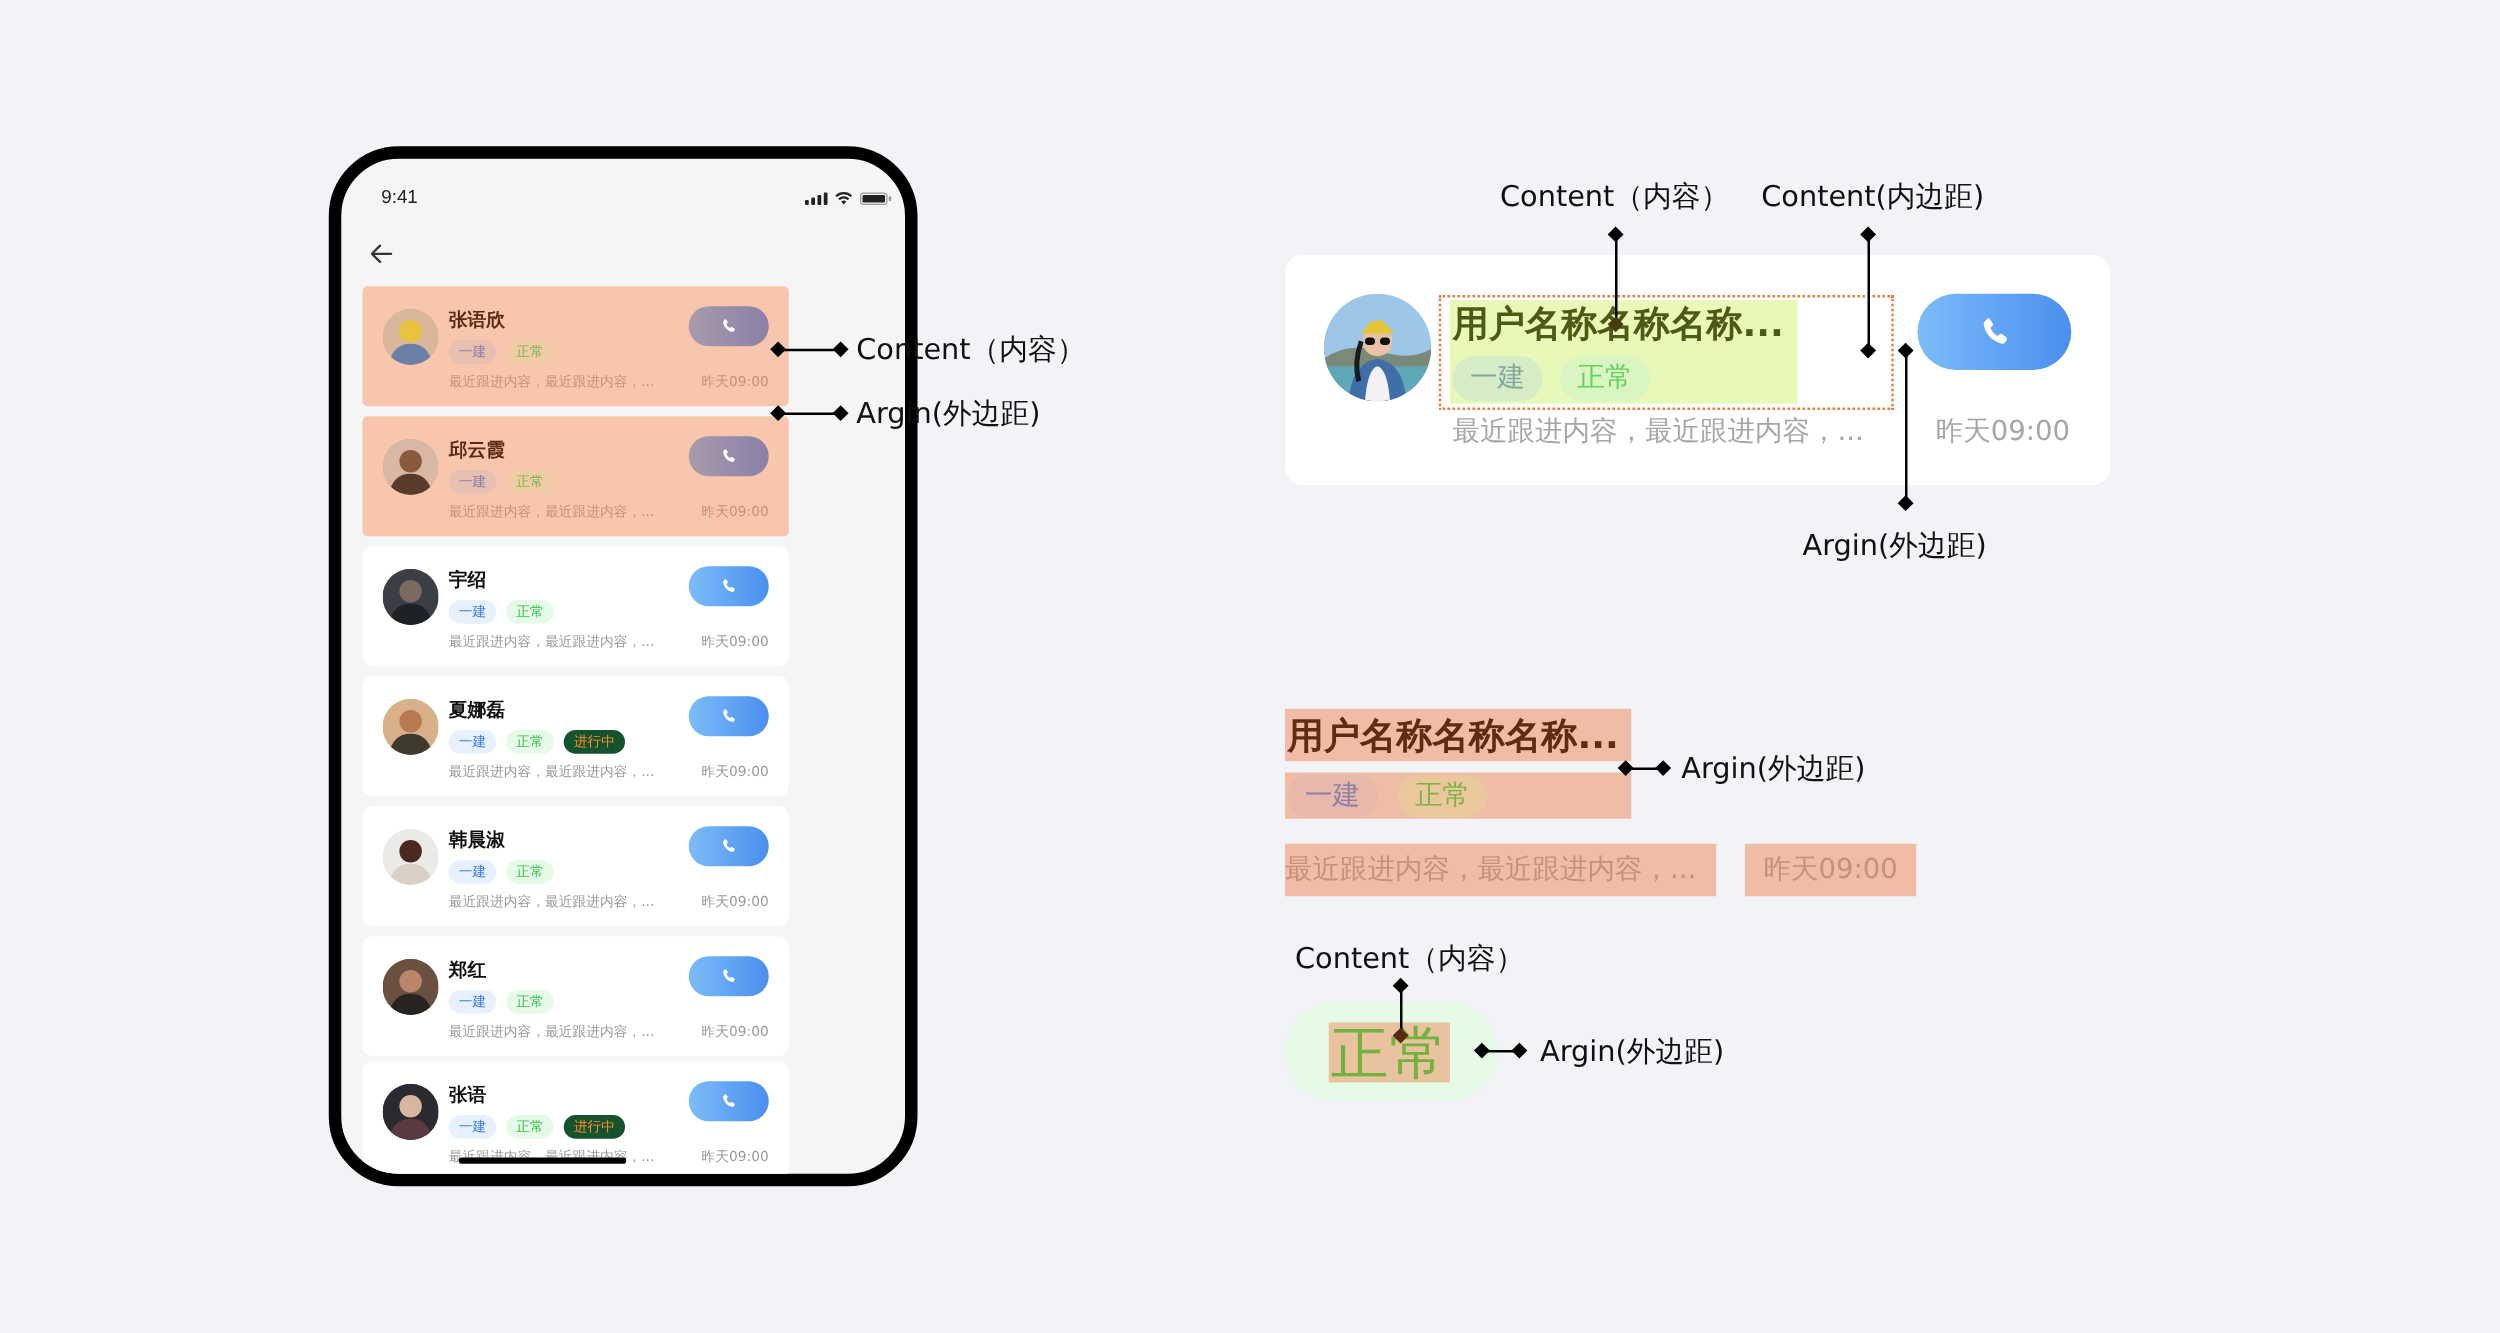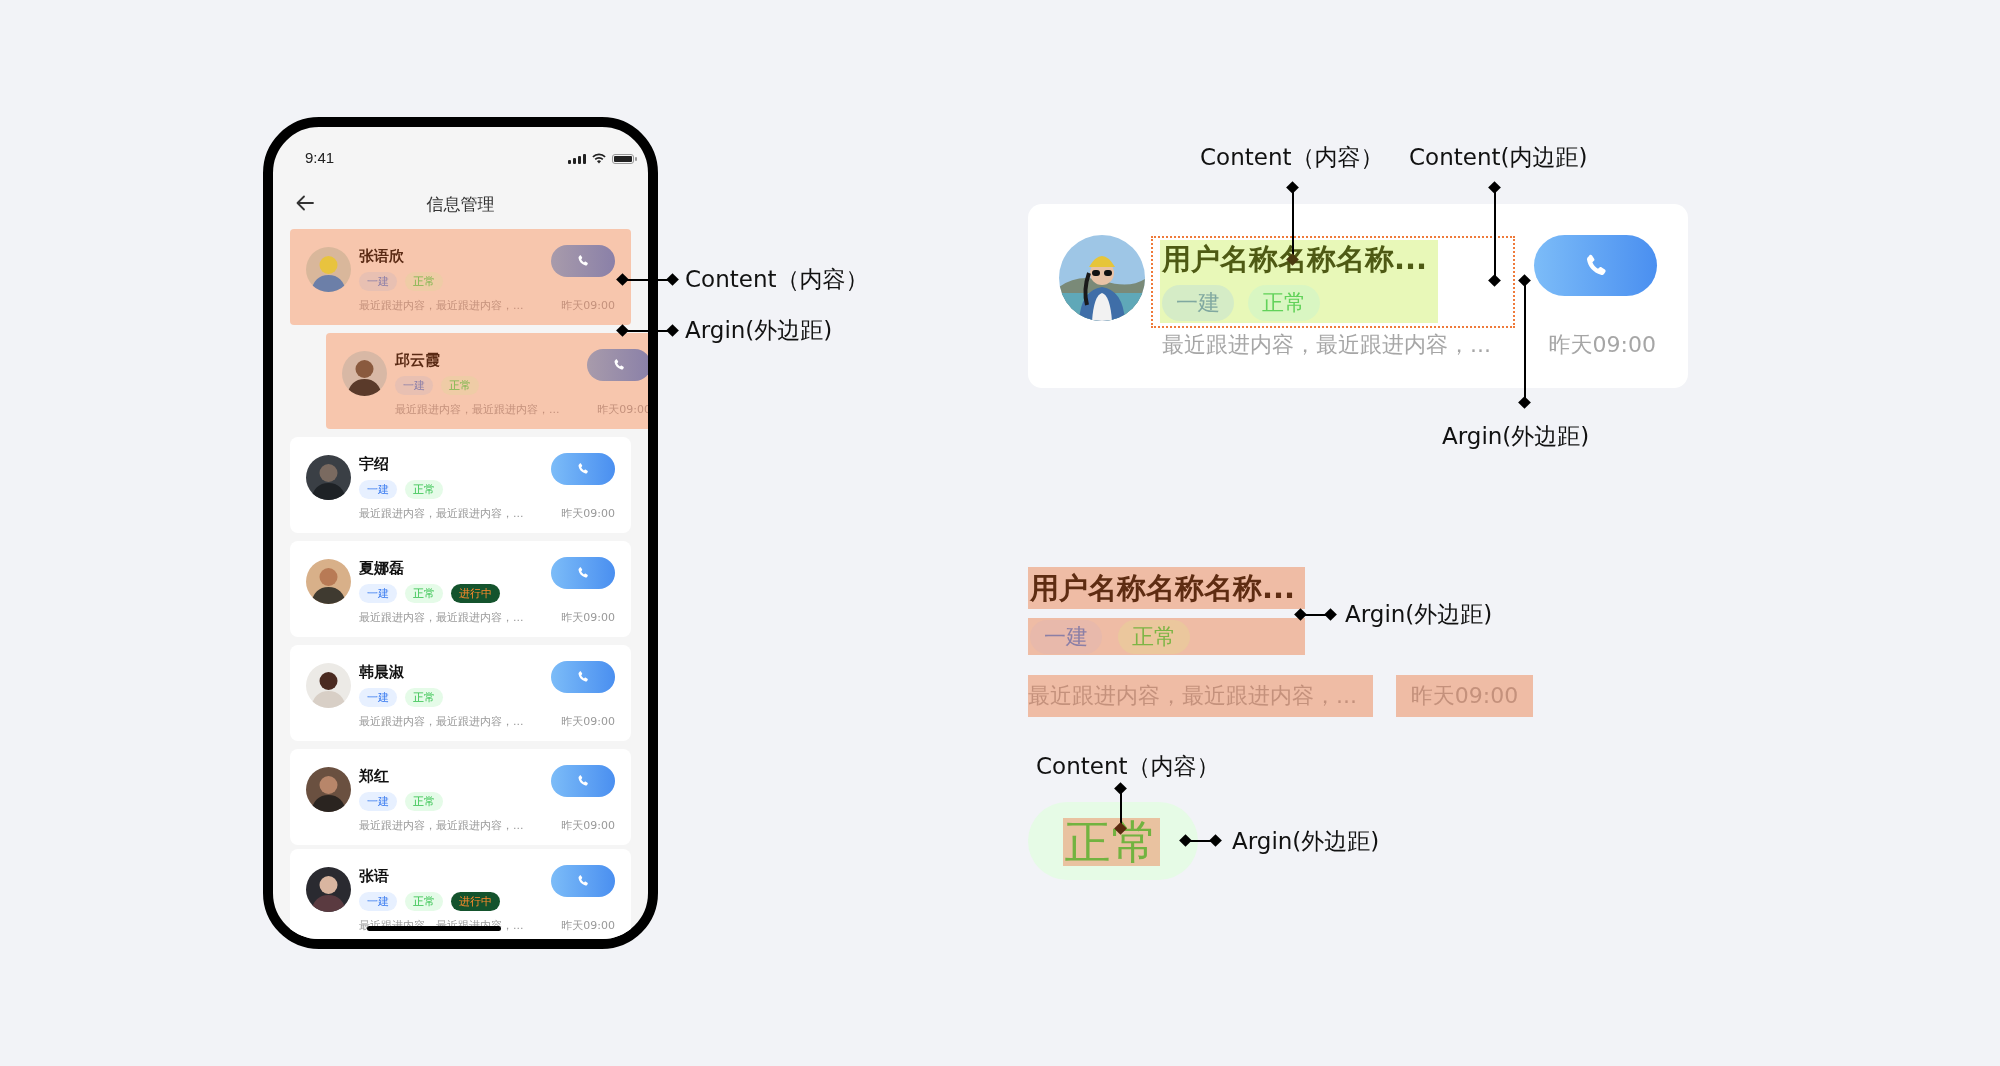--- a/index.html
+++ b/index.html
@@ -1,21 +1,21 @@
 <!DOCTYPE html>
 <html><head>
 <meta charset="utf-8">
 <style>
   * { box-sizing: border-box; margin: 0; padding: 0; }
   html, body { width: 2000px; height: 1066px; background: #f2f3f7; overflow: hidden; }
   body { position: relative; font-family: "DejaVu Sans", "Liberation Sans", sans-serif; color: #111; }
   .abs { position: absolute; }
 
   
-  .phone { left: 263px; top: 117px; width: 395px; height: 832px; border: 10px solid #000; border-radius: 56px; background: #f5f5f5; overflow: hidden; }
+  .phone { left: 263px; top: 117px; width: 471px; height: 832px; border: 10px solid #000; border-radius: 56px; background: #f5f5f5; overflow: hidden; }
   .status-time { left: 32px; top: 22px; font-size: 15px; color: #222; font-family: "Liberation Sans", sans-serif; }
   .status-icons { right: 14px; top: 26px; display: flex; align-items: center; gap: 6px; }
   .signal { display: flex; align-items: flex-end; gap: 2px; height: 10px; }
   .signal i { display: block; width: 3px; background: #222; border-radius: 1px; }
   .battery { width: 22px; height: 10px; border: 1.5px solid #999; border-radius: 3px; padding: 1px; position: relative; }
   .battery::after { content: ""; position: absolute; right: -4px; top: 2px; width: 2px; height: 4px; background: #999; border-radius: 1px; }
   .battery span { display: block; width: 100%; height: 100%; background: #222; border-radius: 1px; }
   .back-btn { left: 18px; top: 62px; width: 28px; height: 28px; display: flex; align-items: center; justify-content: center; font-size: 24px; color: #333; cursor: pointer; }
   .nav-title { left: 0; width: 375px; top: 66px; text-align: center; font-size: 17px; color: #333; }
 
@@ -93,21 +93,20 @@
       </svg>
     <div class="battery">
         <span></span>
       </div>
   </div>
   <div class="abs back-btn">
     <svg width="18" height="16" viewBox="0 0 18 16">
         <path d="M17 8 H2 M8 1.5 L1.5 8 L8 14.5" stroke="#333" stroke-width="1.8" fill="none" stroke-linecap="round" stroke-linejoin="round"></path>
       </svg>
   </div>
-  <div class="abs nav-title">信息管理</div>
 
   <div class="abs list" id="contact-list">
       <div class="card hl" style="top: 0px;">
         <div class="abs avatar"><svg width="45" height="45" viewBox="0 0 45 45">
             <rect width="45" height="45" fill="#d9b79b"></rect>
             <circle cx="22.5" cy="18" r="9" fill="#e8c33e"></circle>
             <path d="M5 45 Q8 28 22.5 28 Q37 28 40 45Z" fill="#6c7fa8"></path>
           </svg></div>
         <div class="abs name">张语欣</div>
         <div class="abs tags">
@@ -115,21 +114,21 @@
           <span class="tag green">正常</span>
         </div>
         <div class="abs preview">最近跟进内容，最近跟进内容，...</div>
         <div class="abs time">昨天09:00</div>
         <div class="abs call-btn">
           <svg viewBox="0 0 24 24">
             <path d="M6.6 2.5c.7-.4 1.5-.2 2 .5l1.8 2.7c.4.6.3 1.4-.2 1.9l-1.3 1.2c.9 2.3 2.6 4.3 4.8 5.6l1.3-1.1c.5-.5 1.3-.5 1.9-.1l2.7 1.9c.7.5.9 1.4.4 2.1l-1 1.5c-.6.9-1.8 1.3-2.8.9C9.6 17.6 5.3 12.7 4.3 6.7c-.2-1 .3-2.1 1.2-2.7z" fill="#fff"></path>
           </svg>
         </div>
       </div>
-      <div class="card hl" style="top: 104px; margin-left: 36px;">
+      <div class="card hl" style="top: 104px;">
         <div class="abs avatar"><svg width="45" height="45" viewBox="0 0 45 45">
             <rect width="45" height="45" fill="#d8b8a5"></rect>
             <circle cx="22.5" cy="18" r="9" fill="#8a5a3e"></circle>
             <path d="M5 45 Q8 28 22.5 28 Q37 28 40 45Z" fill="#5a3a2a"></path>
           </svg></div>
         <div class="abs name">邱云霞</div>
         <div class="abs tags">
           <span class="tag blue">一建</span>
           <span class="tag green">正常</span>
         </div>

